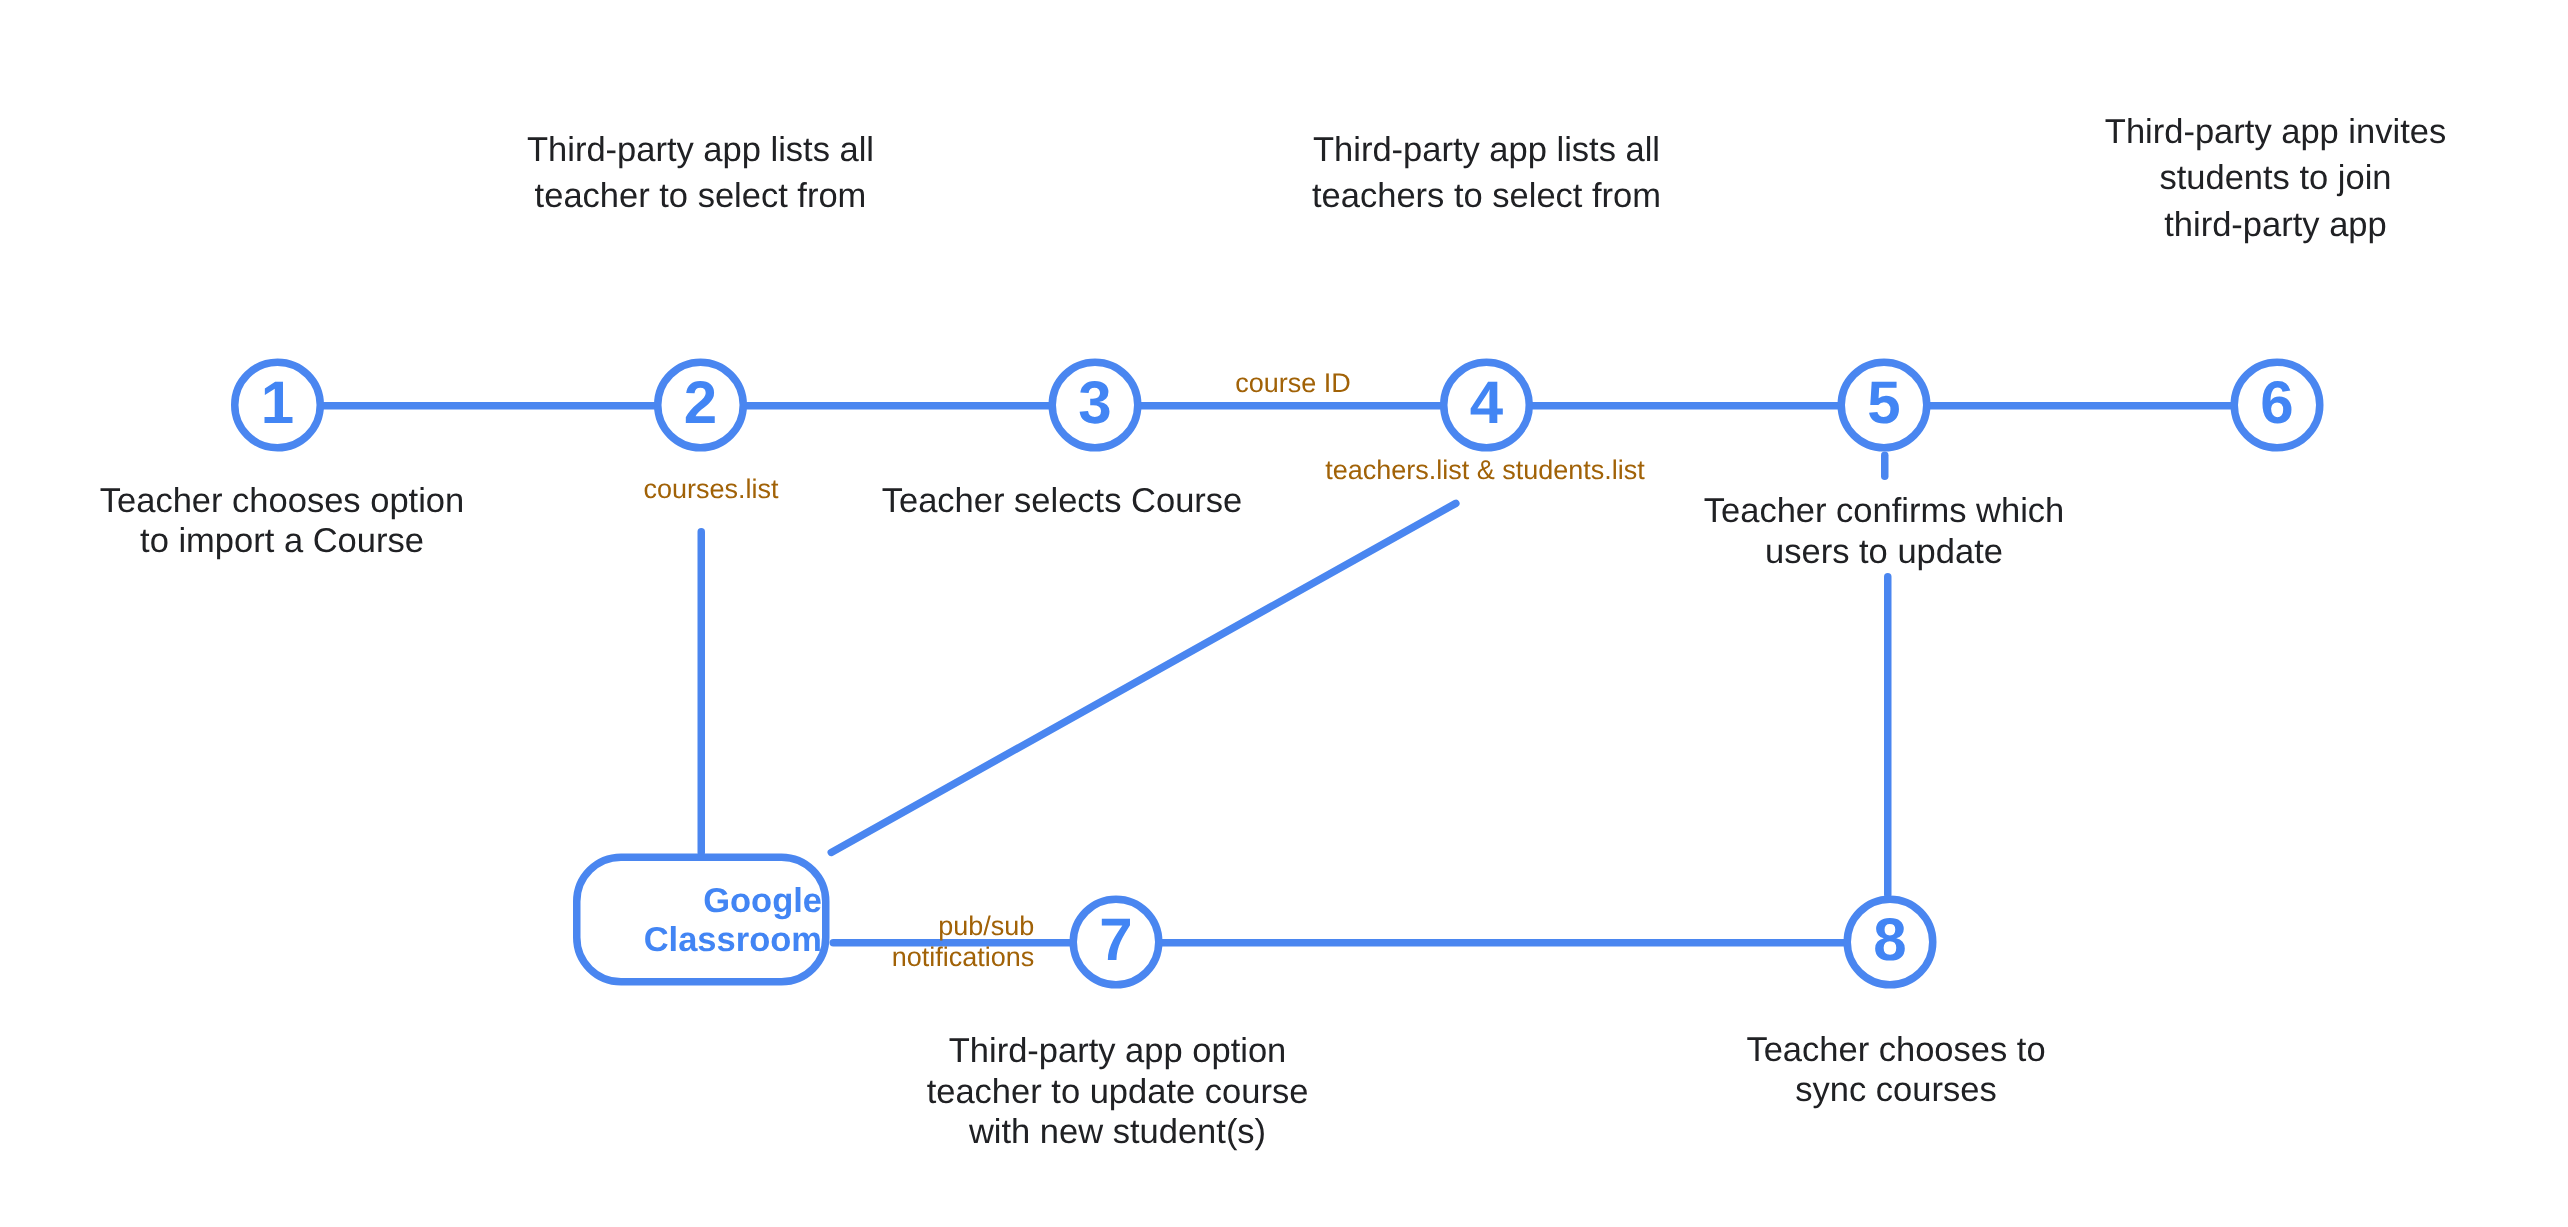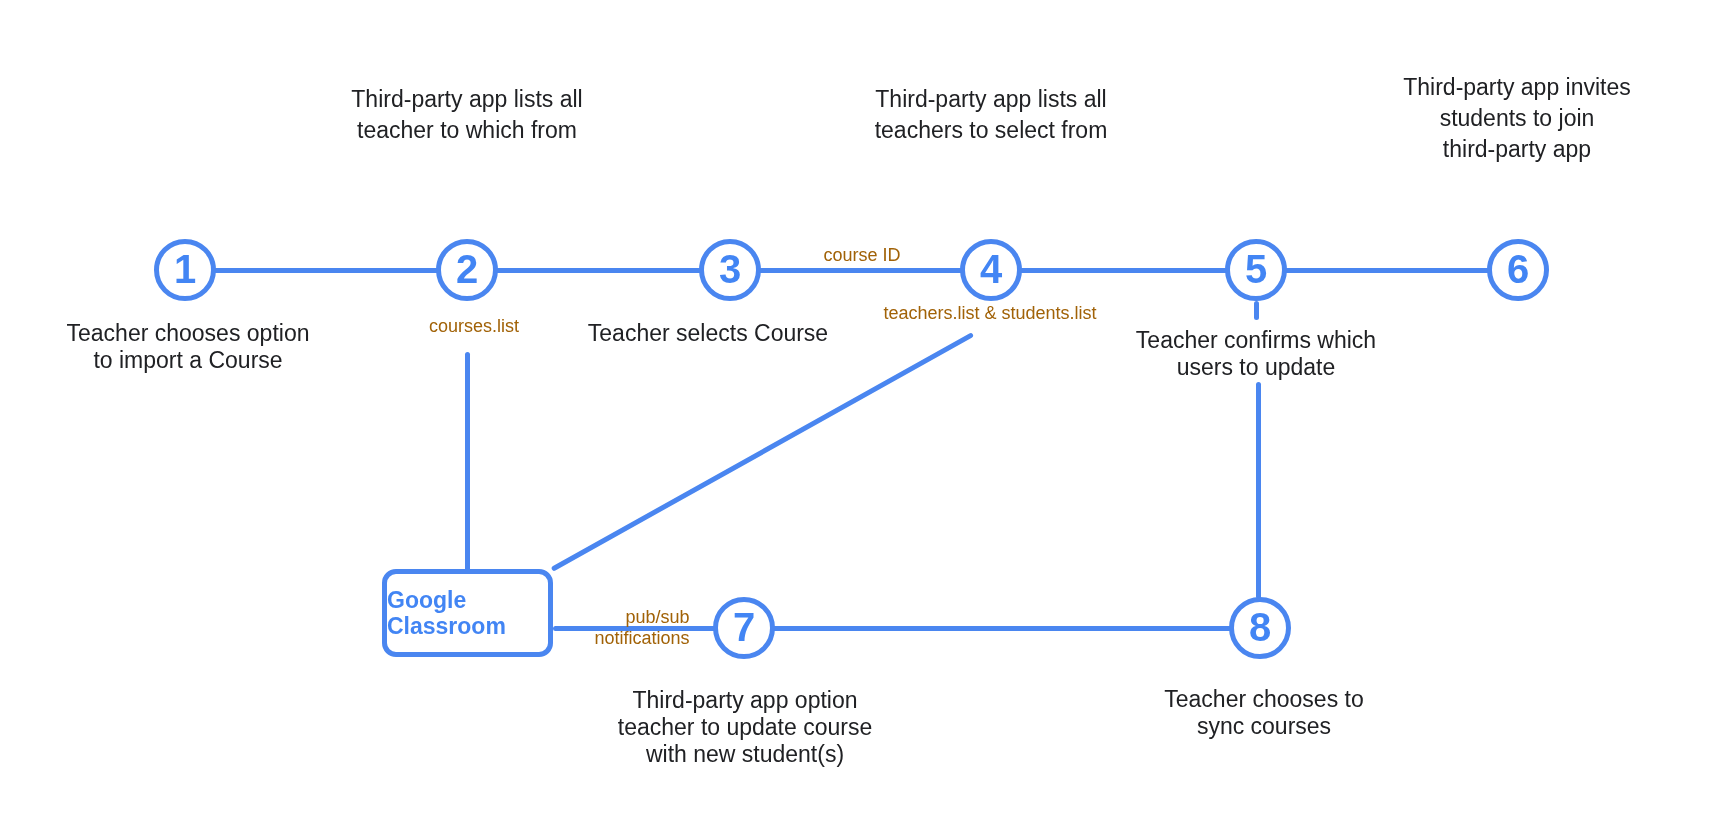--- a/index.html
+++ b/index.html
@@ -48,25 +48,25 @@
   }
   
   .gc-box {
     position: absolute;
     box-sizing: border-box;
     left: 382px;
     top: 569px;
     width: 171px;
     height: 88px;
     border: 5px solid #4a86f0;
-    border-radius: 14px;
+    border-radius: 32px;
     background: #ffffff;
     display: flex;
     flex-direction: column;
-    align-items: flex-start;
+    align-items: flex-end;
     justify-content: center;
     font-size: 23px;
     font-weight: 700;
     line-height: 26px;
     color: #4285f4;
     text-align: center;
   }
   
   .caption {
     position: absolute;
@@ -126,21 +126,21 @@
     <span>8</span>
   </div>
 
   <div class="gc-box">
     <span>Google</span>
     <span>Classroom</span>
   </div>
 
   <div class="caption top3" style="left:467px; top:84px">
     <span>Third-party app lists all</span>
-    <span>teacher to which from</span>
+    <span>teacher to select from</span>
   </div>
   <div class="caption top3" style="left:991px; top:84px">
     <span>Third-party app lists all</span>
     <span>teachers to select from</span>
   </div>
   <div class="caption top3" style="left:1517px; top:72px">
     <span>Third-party app invites</span>
     <span>students to join</span>
     <span>third-party app</span>
   </div>

